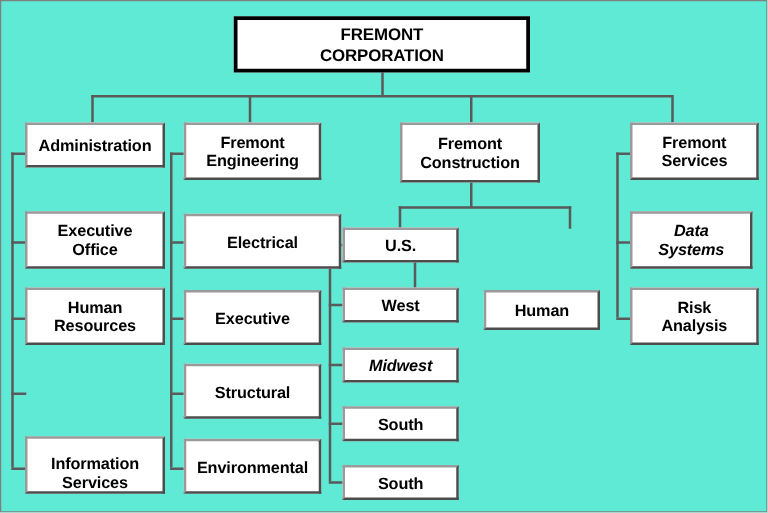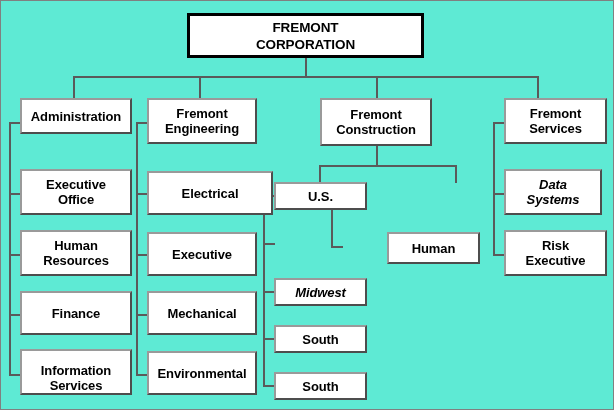--- a/index.html
+++ b/index.html
@@ -116,54 +116,54 @@
     <span class="label">Administration</span>
   </div>
   <div class="node" style="left:19px; top:168px; width:112px; height:46px;">
     <span class="label">Executive
 Office</span>
   </div>
   <div class="node" style="left:19px; top:229px; width:112px; height:46px;">
     <span class="label">Human
 Resources</span>
   </div>
-  <div class="node" style="left:19px; top:290px; width:112px; height:44px;">
-    <span class="label">Finance</span>
-  </div>
   <div class="node" style="left:19px; top:348px; width:112px; height:46px;align-items:flex-end;">
     <span class="label">Information
 Services</span>
   </div>
 
   <div class="node" style="left:146px; top:97px; width:110px; height:46px;">
     <span class="label">Fremont
 Engineering</span>
   </div>
   <div class="node" style="left:146px; top:170px; width:126px; height:44px;">
     <span class="label">Electrical</span>
   </div>
   <div class="node" style="left:146px; top:231px; width:110px; height:44px;">
     <span class="label">Executive</span>
   </div>
   <div class="node" style="left:146px; top:290px; width:110px; height:44px;">
-    <span class="label">Mechanical</span>
+    <span class="label">Structural</span>
   </div>
   <div class="node" style="left:146px; top:350px; width:110px; height:44px;">
     <span class="label">Environmental</span>
   </div>
 
   <div class="node" style="left:319px; top:97px; width:112px; height:48px;">
     <span class="label">Fremont
 Construction</span>
   </div>
   <div class="node" style="left:273px; top:181px; width:93px; height:28px;">
     <span class="label">U.S.</span>
   </div>
   <div class="node" style="left:386px; top:231px; width:93px; height:32px;">
     <span class="label">Human</span>
+  </div>
+  <div class="node" style="left:273px; top:229px; width:93px; height:28px;">
+    <span class="label">West</span>
   </div>
   <div class="node" style="left:273px; top:277px; width:93px; height:28px;font-style:italic;">
     <span class="label">Midwest</span>
   </div>
   <div class="node" style="left:273px; top:324px; width:93px; height:28px;">
     <span class="label">South</span>
   </div>
   <div class="node" style="left:273px; top:371px; width:93px; height:28px;">
     <span class="label">South</span>
   </div>
@@ -171,16 +171,16 @@
   <div class="node" style="left:503px; top:97px; width:103px; height:46px;">
     <span class="label">Fremont
 Services</span>
   </div>
   <div class="node" style="left:503px; top:168px; width:98px; height:46px;font-style:italic;">
     <span class="label">Data
 Systems</span>
   </div>
   <div class="node" style="left:503px; top:229px; width:103px; height:46px;">
     <span class="label">Risk
-Executive</span>
+Analysis</span>
   </div>
 
 </div>
 
 </body></html>

